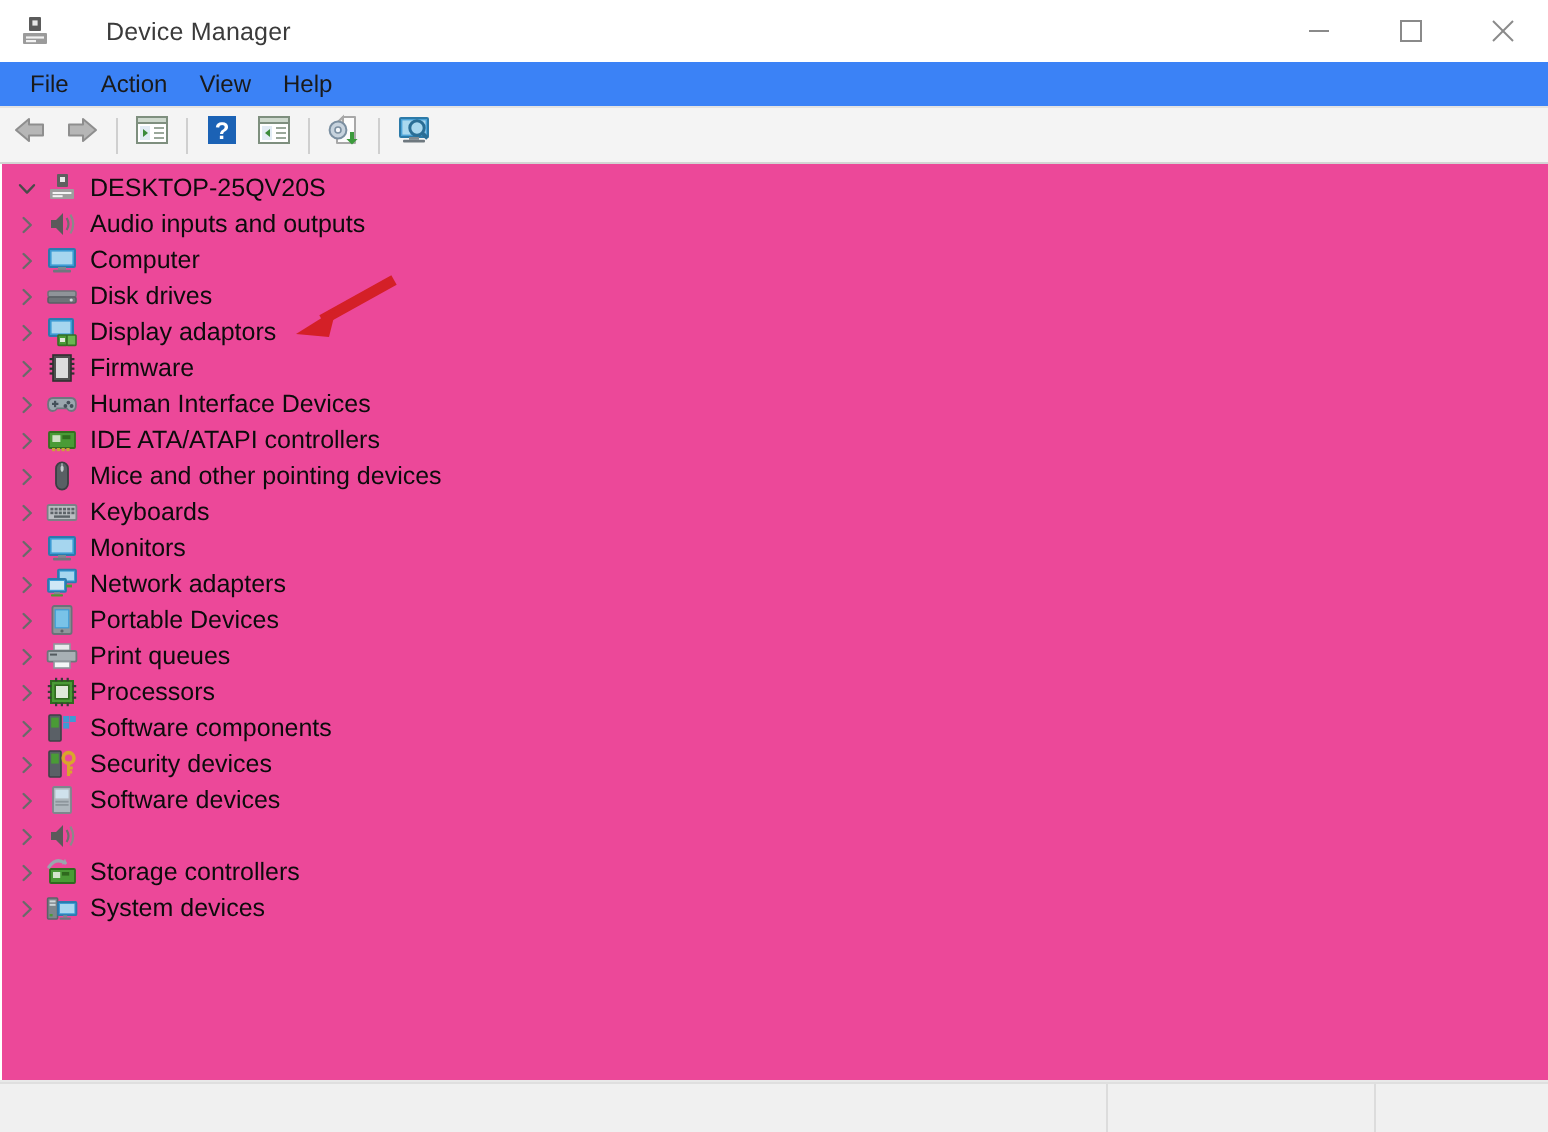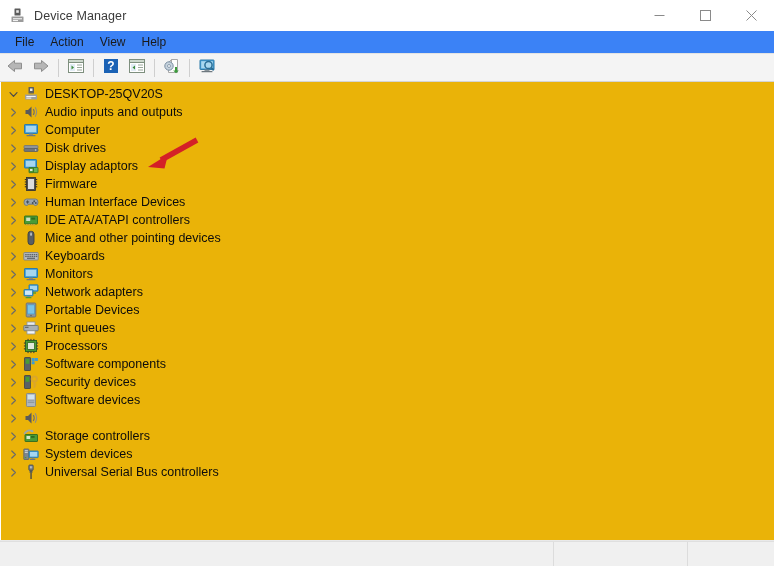--- a/index.html
+++ b/index.html
@@ -28,21 +28,21 @@
     min-height: 31px;
     background: #ffffff;
     display: flex;
     align-items: center;
     position: relative;
   }
   .titlebar-left {
     display: flex;
     align-items: center;
     padding-left: 9px;
-    gap: 8px;
+    gap: 27px;
   }
   .app-icon {
     width: 17px;
     height: 17px;
     position: relative;
   }
   .title-text {
     font-size: 12.5px;
     color: #3b3b3b;
     letter-spacing: 0.1px;
@@ -105,21 +105,21 @@
   .tb-sep {
     width: 1px;
     height: 18px;
     background: #cfcfcf;
     margin: 0 4px;
   }
 
   
   .content {
     flex: 1;
-    background: #eab308;
+    background: #ec4899;
     position: relative;
     overflow: hidden;
     border-left: 1px solid #ffffff;
     text-align: right;
   }
   .tree {
     padding-top: 3px;
     position: relative;
     z-index: 1;
   }
@@ -728,37 +728,20 @@
             <rect x="1.8" y="11" width="1.5" height="1.2" fill="#4a9b36"></rect>
             <rect x="6" y="5" width="9.2" height="6.6" rx="0.5" fill="#3d9bd4" stroke="#2b7bad" stroke-width="0.9"></rect>
             <rect x="7" y="6" width="7.2" height="4.6" fill="#a6d6ef"></rect>
             <rect x="8.6" y="11.6" width="2" height="1.2" fill="#7d8890"></rect>
             <rect x="6.8" y="12.8" width="5.6" height="1.1" rx="0.4" fill="#6d777e"></rect>
           </svg>
         </span>
         <span class="node-label">System devices</span>
       </div>
 
-      <div class="tree-row child">
-        <span class="chevron">
-          <svg width="9" height="9" viewBox="0 0 9 9">
-              <path d="M2.8 1 L6.4 4.5 L2.8 8" fill="none" stroke="#6a6a6a" stroke-width="1.2" stroke-linecap="round" stroke-linejoin="round"></path>
-            </svg>
-        </span>
-        <span class="node-icon">
-          <svg width="16" height="16" viewBox="0 0 16 16">
-            <rect x="5.8" y="1" width="4.4" height="5.4" rx="0.8" fill="#6d767c" stroke="#4a5156" stroke-width="0.8"></rect>
-            <rect x="6.9" y="2.2" width="0.9" height="2.2" fill="#c8cdd1"></rect>
-            <rect x="8.3" y="2.2" width="0.9" height="2.2" fill="#c8cdd1"></rect>
-            <rect x="6.6" y="6.4" width="2.8" height="2.4" fill="#50575c"></rect>
-            <rect x="7.4" y="8.8" width="1.3" height="6.2" fill="#3f4549"></rect>
-          </svg>
-        </span>
-        <span class="node-label">Universal Serial Bus controllers</span>
-      </div>
 
     </div>
 
     <svg class="annotation" viewBox="0 0 774 448">
       <g>
         <line x1="196" y1="53" x2="160" y2="73" stroke="#d42027" stroke-width="5.5" stroke-linecap="butt"></line>
         <path d="M147 80 L167 67.5 L163.5 81.5 Z" fill="#d42027"></path>
       </g>
     </svg>
 

